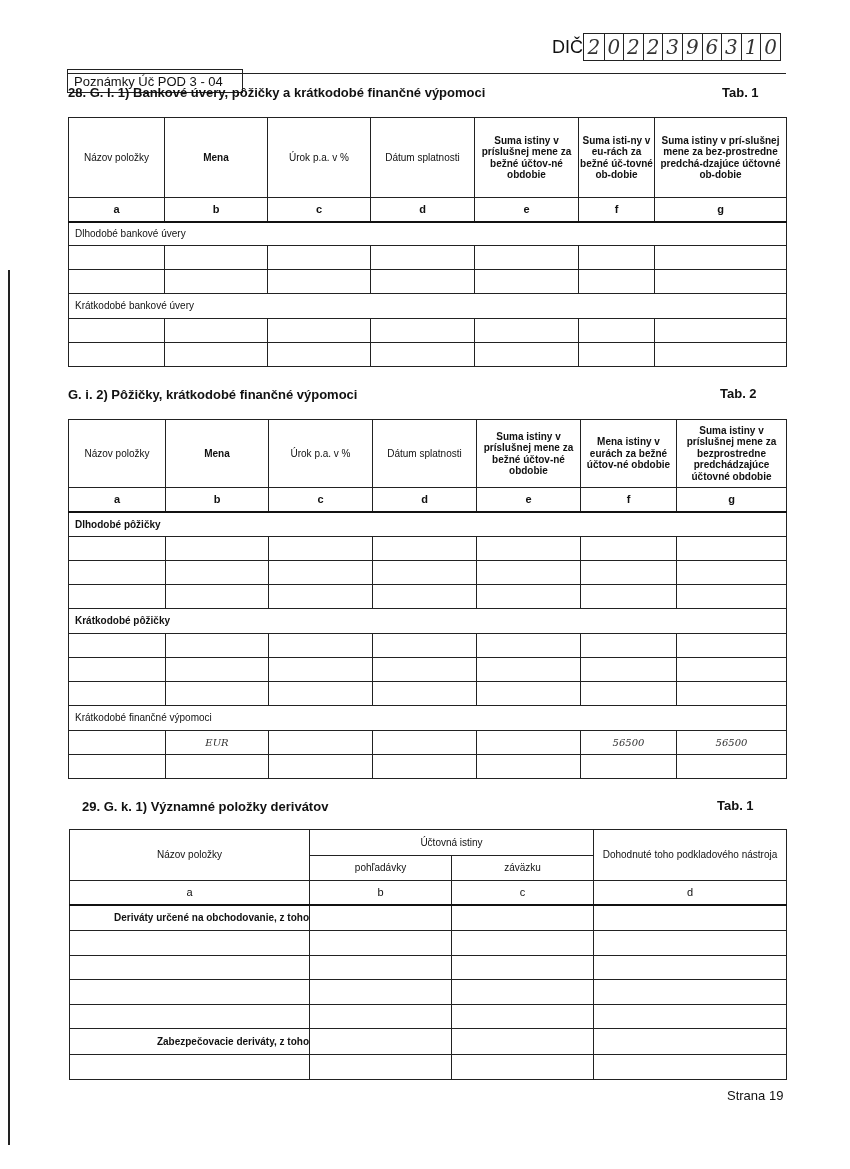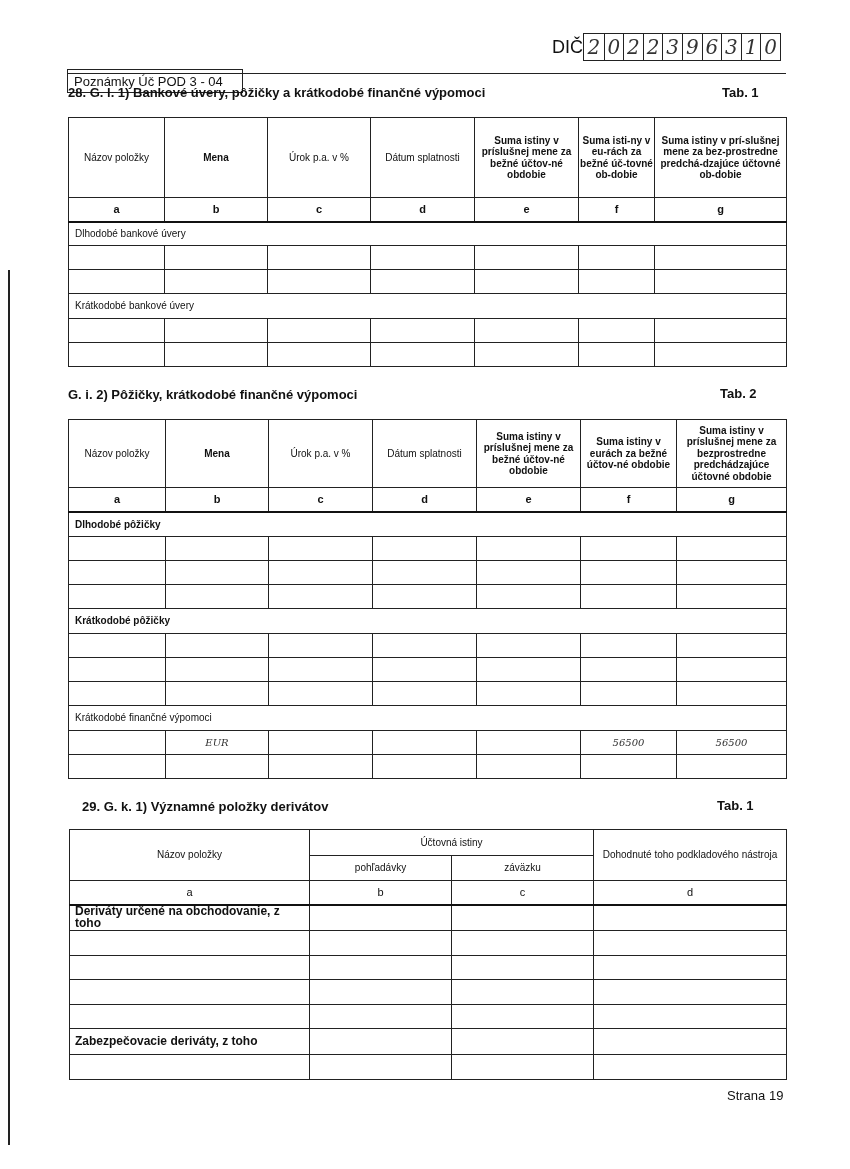--- a/index.html
+++ b/index.html
@@ -23,21 +23,21 @@
 
   table.form { position: absolute; border-collapse: collapse; table-layout: fixed; }
   table.form td { border: 1px solid #222; padding: 0; font-size: 10px; text-align: center; vertical-align: middle; line-height: 11.5px; }
   table.form td.hdr { font-weight: bold; }
   table.form td.hdr-plain { font-weight: normal; }
   table.form tr.letters td { font-size: 11px; font-weight: bold; }
   table.form tr.letters td.light { font-weight: normal; }
   table.form tr.letters { border-bottom: 2px solid #111; }
   table.form td.group { text-align: left; padding-left: 6px; font-size: 10px; font-weight: bold; }
   table.form td.group.light { font-weight: normal; }
-  table.form td.rowlabel { text-align: left; padding-left: 5px; font-weight: bold; font-size: 12px; }
+  table.form td.rowlabel { text-align: right; padding-left: 5px; font-weight: bold; font-size: 10px; }
   .hw { font-family: "DejaVu Serif", serif; font-style: italic; font-size: 17px; color: #333; }
 
   .page-num { position: absolute; left: 727px; top: 1088px; font-size: 13px; }
 </style>
 </head>
 <body>
 
 <div class="scanline"></div>
 
 <div class="doc-label">Poznámky Úč POD 3 - 04</div>
@@ -148,21 +148,21 @@
       <col style="width:96px">
       <col style="width:110px">
     </colgroup>
   <tbody>
       <tr style="height:68px">
     <td class="hdr-plain">Názov položky</td>
     <td class="hdr">Mena</td>
     <td class="hdr-plain">Úrok p.a. v %</td>
     <td class="hdr-plain">Dátum splatnosti</td>
     <td class="hdr">Suma istiny v príslušnej mene za bežné účtov-né obdobie</td>
-    <td class="hdr">Suma istiny v eurách za bežné účtov-né obdobie</td>
+    <td class="hdr">Mena istiny v eurách za bežné účtov-né obdobie</td>
     <td class="hdr">Suma istiny v príslušnej mene za bezprostredne predchádzajúce účtovné obdobie</td>
   </tr>
   <tr class="letters" style="height:24px">
     <td>a</td>
     <td>b</td>
     <td>c</td>
     <td>d</td>
     <td>e</td>
     <td>f</td>
     <td>g</td>

